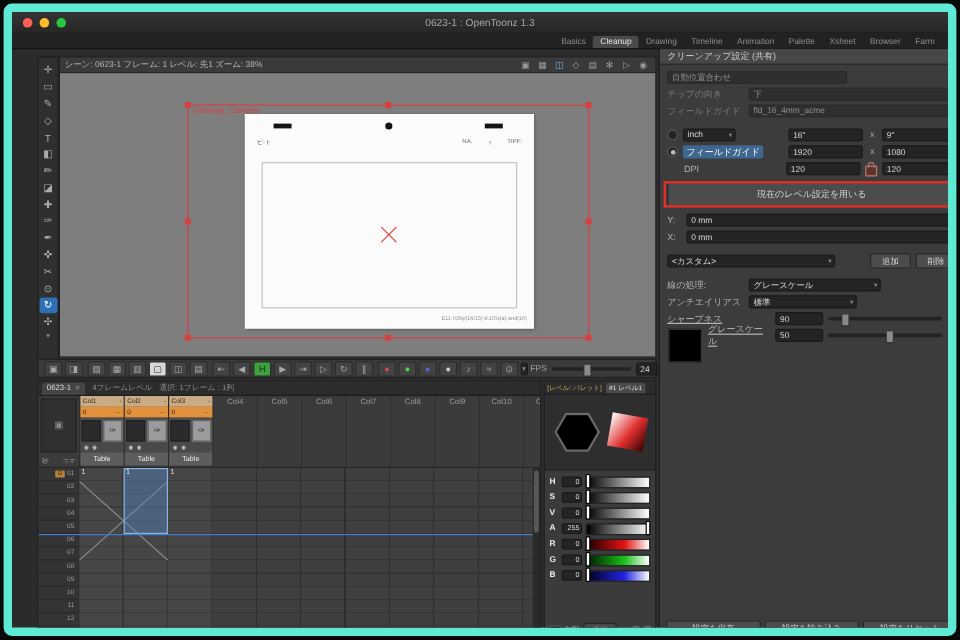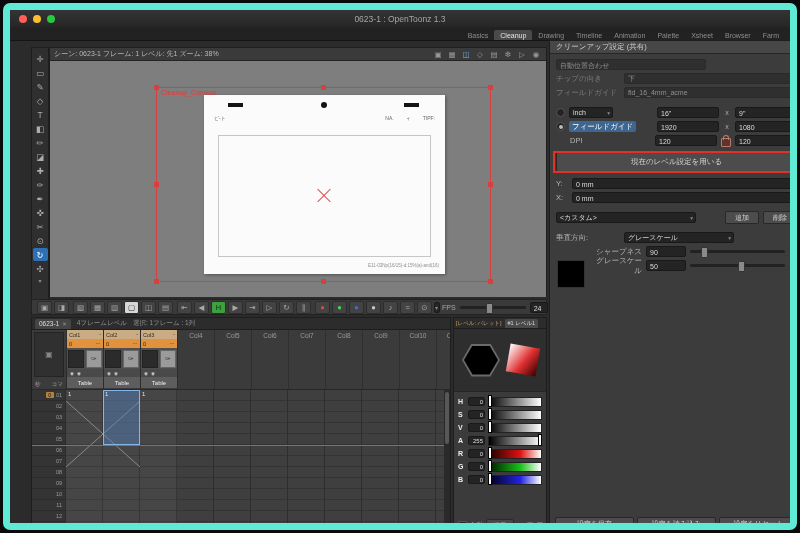--- a/index.html
+++ b/index.html
@@ -81,21 +81,21 @@
   .w40{width:40px;flex:none}.w44{width:44px;flex:none}.w60{width:60px;flex:none}.w62{width:62px;flex:none}
   .w90{width:90px;flex:none}.w110{width:110px;flex:none}.w140{width:140px;flex:none}.w150{width:150px;flex:none}
   .grow{flex:1}
 
   
   .settings{position:absolute;left:539px;top:30px;width:255px;height:495px;background:#3c3c3c;border:1px solid #1e1e1e;box-sizing:border-box;}
   .set-header{height:12px;background:#474747;border-bottom:1px solid #262626;display:flex;align-items:center;padding:0 6px;font-size:7.5px;color:#cfcfcf;}
   .set-rows{position:relative;display:flex;flex-direction:column;height:calc(100% - 12px);padding:4px 5px 5px;box-sizing:border-box;}
   .srow{display:flex;align-items:center;height:13px;margin-bottom:1px;font-size:7.5px;color:#b5b5b5;gap:4px;padding:0 1px;position:relative;flex:none;}
   .srow .lab64{width:64px;flex:none;}
-  .srow .lab86{width:86px;flex:none;text-align:right;}
+  .srow .lab86{width:86px;flex:none;text-align:left;text-decoration:underline;}
   .dis{opacity:.5;}
   .gap6{margin-top:6px;}
   .fgroup{margin-left:auto;display:flex;align-items:center;gap:4px;}
   .dimsep{width:8px;text-align:center;color:#aaa;font-size:7px;}
   .hl{background:#3f6690;color:#fff;border-radius:2px;padding:0 3px;height:11px;line-height:11px;}
   .resval{color:#929292;font-size:7px;width:128px;text-align:left;padding-left:2px;}
   .btn-big{width:100%;height:20px;font-size:7.5px;}
   .anno{position:absolute;left:-2px;right:-2px;top:-3px;bottom:-3px;border:2px solid #e43126;pointer-events:none;}
   .bcwrap{position:relative;padding-left:34px;flex:none;}
   .blackbox{position:absolute;left:2px;top:1px;width:26px;height:26px;background:#000;border:1px solid #333;}
@@ -633,27 +633,34 @@
         <span class="combo w140">
               <span>&lt;カスタム&gt;</span>
               <span class="arr">▾</span>
             </span>
         <span class="grow"></span>
         <span class="btn w34">追加</span>
         <span class="btn w34">削除</span>
       </div>
 
       <div class="srow gap6">
-        <span class="lab64">垂直方向:</span>
+        <span class="lab64">線の処理:</span>
         <span class="combo w110">
               <span>グレースケール</span>
               <span class="arr">▾</span>
             </span>
       </div>
 
+      <div class="srow">
+        <span class="lab64">アンチエイリアス</span>
+        <span class="combo w90">
+              <span>標準</span>
+              <span class="arr">▾</span>
+            </span>
+      </div>
 
       <div class="srow">
         <span class="lab86">シャープネス</span>
         <span class="field w40">90</span>
         <span class="slider">
               <span class="knob p12"></span>
             </span>
       </div>
 
 

